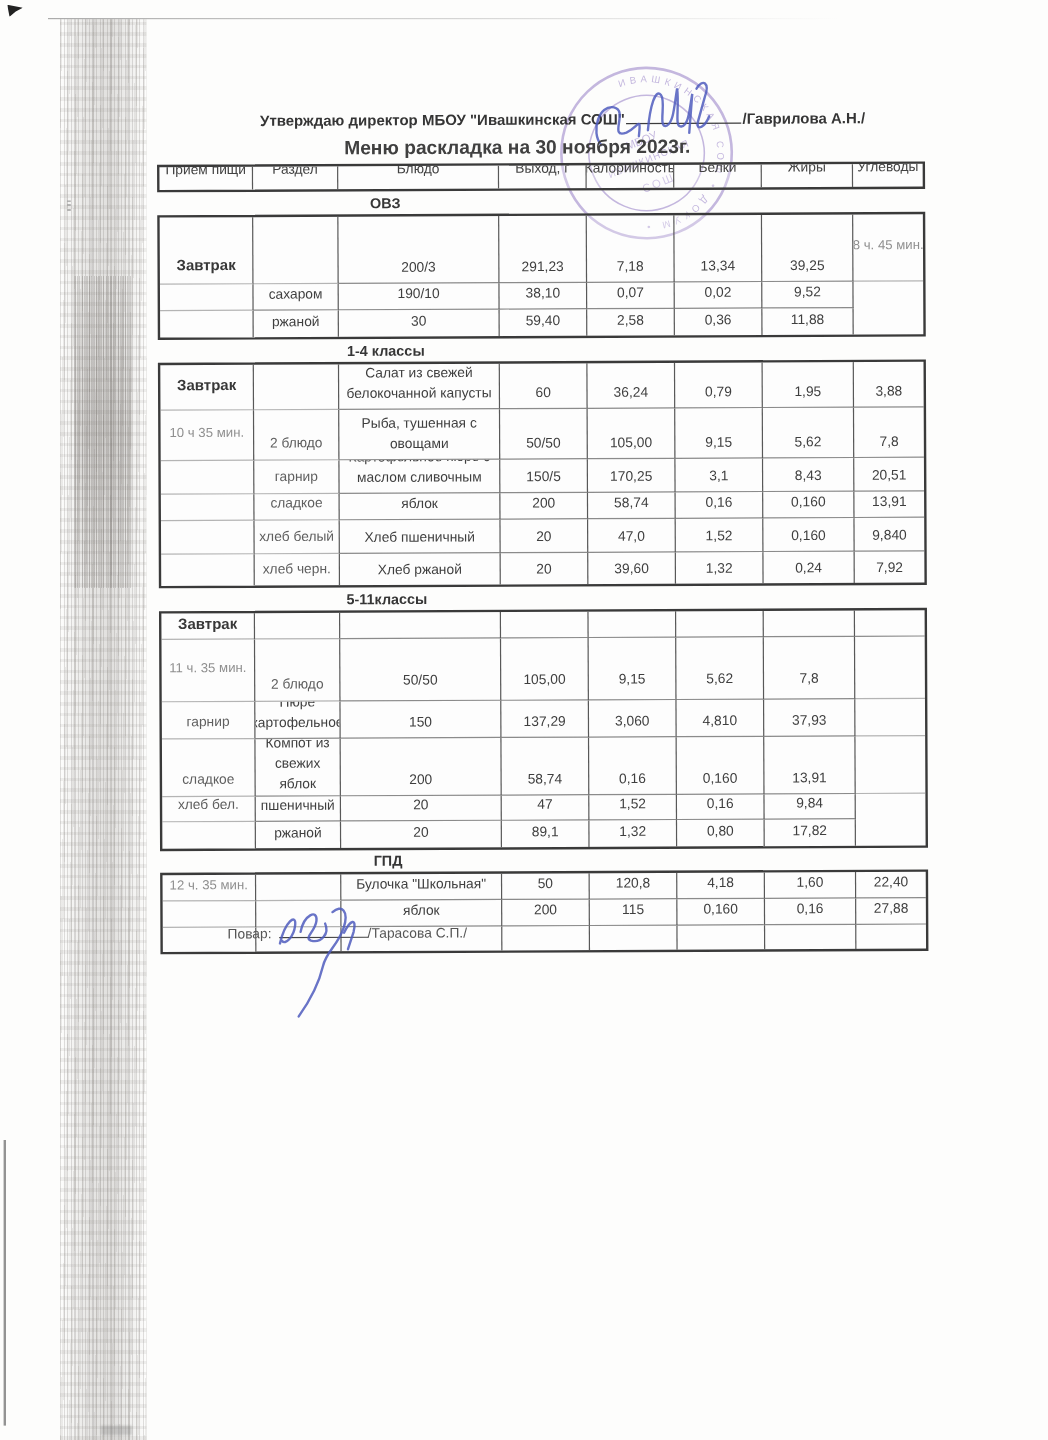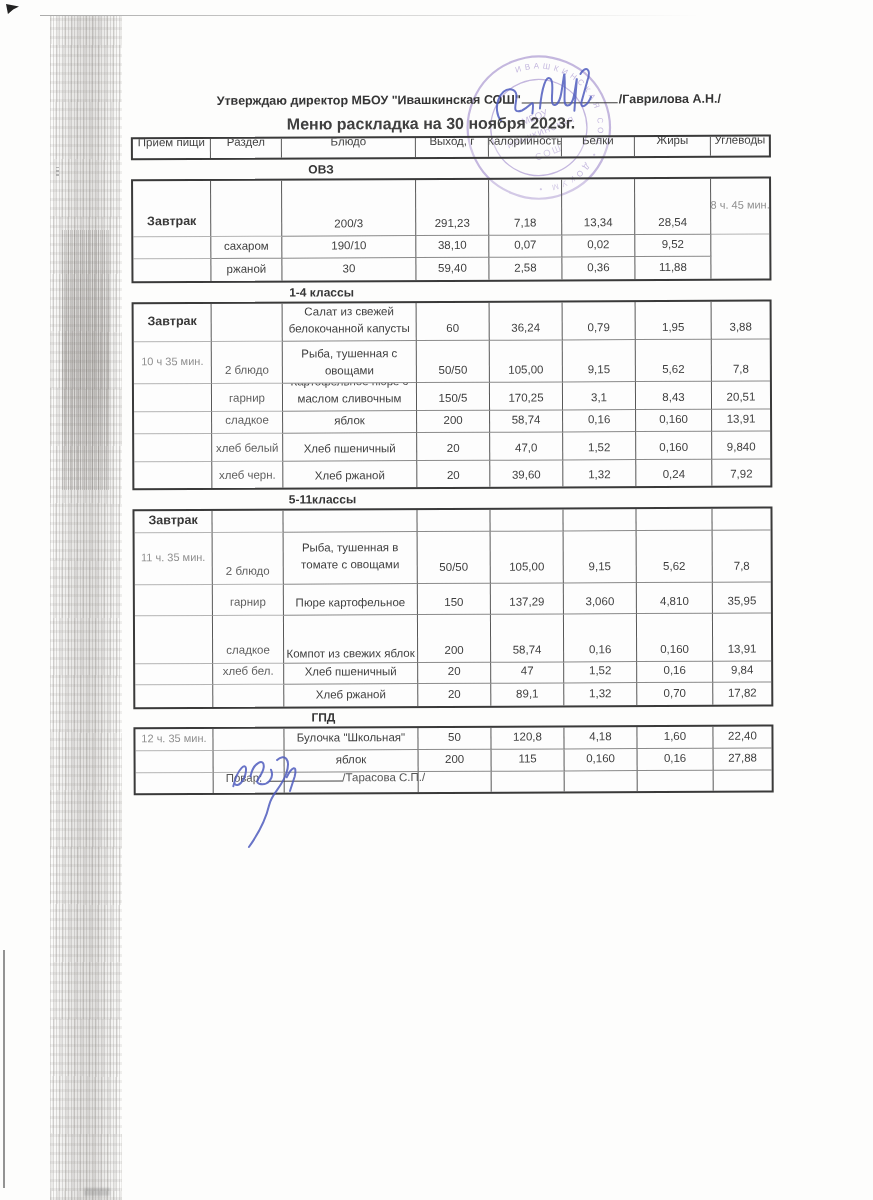--- a/index.html
+++ b/index.html
@@ -66,21 +66,21 @@
   .c-razdel { color:#5f5f5f; align-items:flex-end; padding-bottom:4px; }
   .bold-meal { font-weight:bold; font-size:12.5px; color:#383838; }
   .time { color:#8f8f8f; font-size:11px; white-space:nowrap; }
   .s0r0.c-meal { align-items:flex-end; padding-bottom:6px; }
   .s2r1 .pd, .s2r1.c-dish { padding-bottom:10px; }
   .s2r1.c-num, .s2r1.c-out { padding-bottom:7px; }
   .s2r3.c-dish { padding-bottom:0; }
   .c-dish { line-height:17px; }
 
   
-  .cook-line { position:absolute; left:188px; top:770px; font-size:11.5px; color:#555; white-space:nowrap;margin-left:36px; }
+  .cook-line { position:absolute; left:188px; top:770px; font-size:11.5px; color:#555; white-space:nowrap; }
   .cook-underline { display:inline-block; width:74px; border-bottom:1.3px solid #444; height:11px; margin:0 0 0 6px; }
 
   
   .stamp-svg { position:absolute; left:450px; top:46px; pointer-events:none; }
   .dir-sig { position:absolute; left:490px; top:64px; pointer-events:none; }
   .cook-sig { position:absolute; left:224px; top:748px; pointer-events:none; }
 </style>
 </head>
 <body>
 
@@ -136,21 +136,21 @@
         <div class="band">
           <div class="section-title">ОВЗ</div>
         </div>
         <div class="tgrid block0">
           <div class="cell c-meal s0r0 bold-meal">Завтрак</div>
           <div class="cell c-razdel s0r0"></div>
           <div class="cell c-num c-out s0r0">200/3</div>
           <div class="cell c-num c-kcal s0r0">291,23</div>
           <div class="cell c-num c-protein s0r0">7,18</div>
           <div class="cell c-num c-fat s0r0">13,34</div>
-          <div class="cell c-num c-carbs s0r0">28,54</div>
+          <div class="cell c-num c-carbs s0r0">39,25</div>
           <div class="cell c-meal s0r1 time">8 ч. 45 мин.</div>
           <div class="cell c-razdel s0r1"></div>
           <div class="cell c-dish s0r1">Чай с сахаром</div>
           <div class="cell c-num c-out s0r1">190/10</div>
           <div class="cell c-num c-kcal s0r1">38,10</div>
           <div class="cell c-num c-protein s0r1">0,07</div>
           <div class="cell c-num c-fat s0r1">0,02</div>
           <div class="cell c-num c-carbs s0r1">9,52</div>
           <div class="cell c-meal s0r2 last-row"></div>
           <div class="cell c-razdel s0r2 last-row"></div>
@@ -221,34 +221,33 @@
           <div class="cell c-meal s2r0 bold-meal">Завтрак</div>
           <div class="cell c-razdel s2r0"></div>
           <div class="cell c-dish s2r0"></div>
           <div class="cell c-num c-out s2r0"></div>
           <div class="cell c-num c-kcal s2r0"></div>
           <div class="cell c-num c-protein s2r0"></div>
           <div class="cell c-num c-fat s2r0"></div>
           <div class="cell c-num c-carbs s2r0"></div>
           <div class="cell c-meal s2r1 time">11 ч. 35 мин.</div>
           <div class="cell c-razdel s2r1">2 блюдо</div>
-          <div class="cell c-dish s2r1">Рыба, тушенная в томате с овощами</div>
           <div class="cell c-num c-out s2r1">50/50</div>
           <div class="cell c-num c-kcal s2r1">105,00</div>
           <div class="cell c-num c-protein s2r1">9,15</div>
           <div class="cell c-num c-fat s2r1">5,62</div>
           <div class="cell c-num c-carbs s2r1">7,8</div>
           <div class="cell c-meal s2r2"></div>
           <div class="cell c-razdel s2r2">гарнир</div>
           <div class="cell c-dish s2r2">Пюре картофельное</div>
           <div class="cell c-num c-out s2r2">150</div>
           <div class="cell c-num c-kcal s2r2">137,29</div>
           <div class="cell c-num c-protein s2r2">3,060</div>
           <div class="cell c-num c-fat s2r2">4,810</div>
-          <div class="cell c-num c-carbs s2r2">35,95</div>
+          <div class="cell c-num c-carbs s2r2">37,93</div>
           <div class="cell c-meal s2r3"></div>
           <div class="cell c-razdel s2r3">сладкое</div>
           <div class="cell c-dish s2r3">Компот из свежих яблок</div>
           <div class="cell c-num c-out s2r3">200</div>
           <div class="cell c-num c-kcal s2r3">58,74</div>
           <div class="cell c-num c-protein s2r3">0,16</div>
           <div class="cell c-num c-fat s2r3">0,160</div>
           <div class="cell c-num c-carbs s2r3">13,91</div>
           <div class="cell c-meal s2r4"></div>
           <div class="cell c-razdel s2r4">хлеб бел.</div>
@@ -257,21 +256,21 @@
           <div class="cell c-num c-kcal s2r4">47</div>
           <div class="cell c-num c-protein s2r4">1,52</div>
           <div class="cell c-num c-fat s2r4">0,16</div>
           <div class="cell c-num c-carbs s2r4">9,84</div>
           <div class="cell c-meal s2r5 last-row"></div>
           <div class="cell c-razdel s2r5 last-row"></div>
           <div class="cell c-dish s2r5 last-row">Хлеб ржаной</div>
           <div class="cell c-num c-out s2r5 last-row">20</div>
           <div class="cell c-num c-kcal s2r5 last-row">89,1</div>
           <div class="cell c-num c-protein s2r5 last-row">1,32</div>
-          <div class="cell c-num c-fat s2r5 last-row">0,70</div>
+          <div class="cell c-num c-fat s2r5 last-row">0,80</div>
           <div class="cell c-num c-carbs s2r5 last-row">17,82</div>
         </div>
         <div class="band band-last">
           <div class="section-title">ГПД</div>
         </div>
         <div class="tgrid block3">
           <div class="cell c-meal s3r0 time">12 ч. 35 мин.</div>
           <div class="cell c-razdel s3r0"></div>
           <div class="cell c-dish s3r0">Булочка "Школьная"</div>
           <div class="cell c-num c-out s3r0">50</div>

